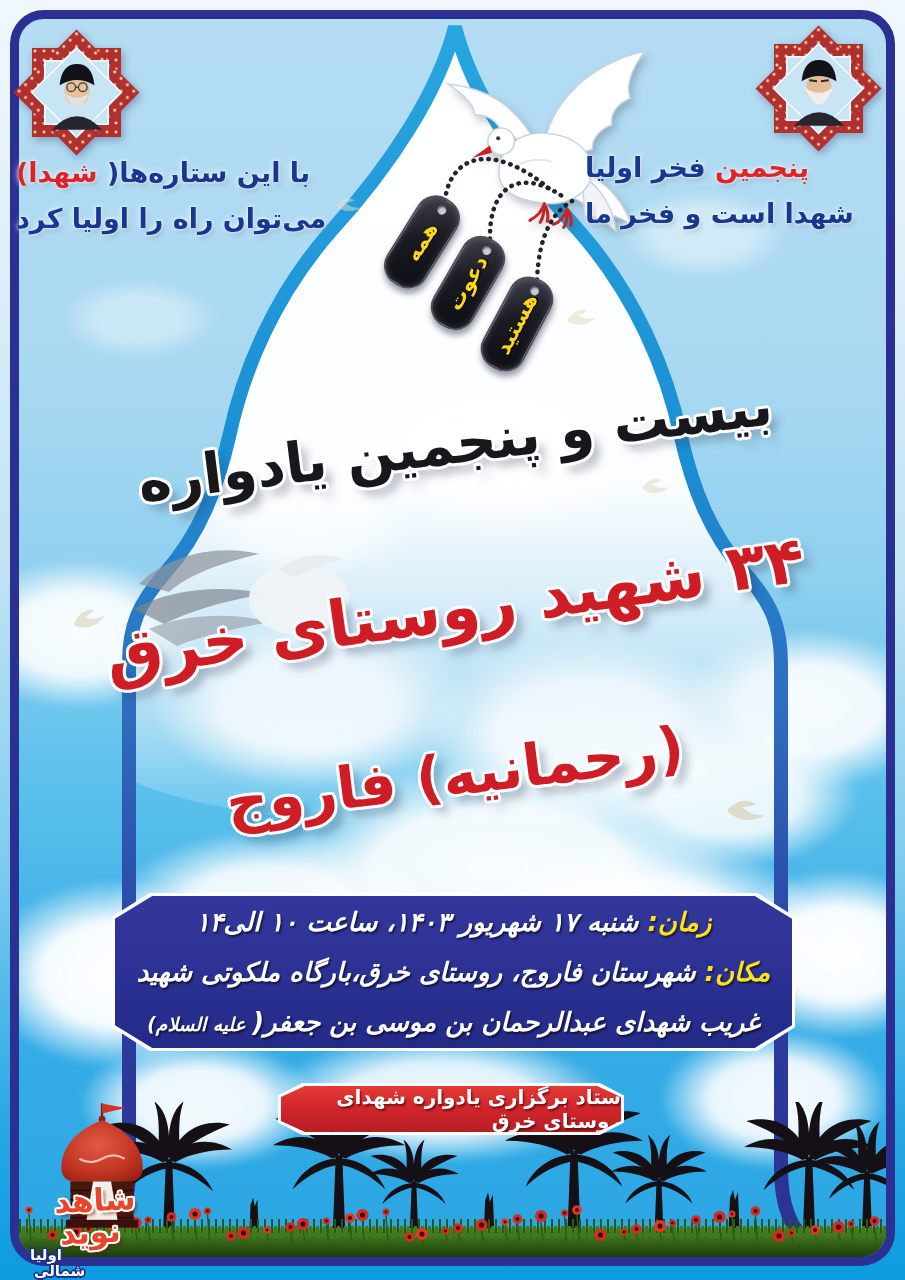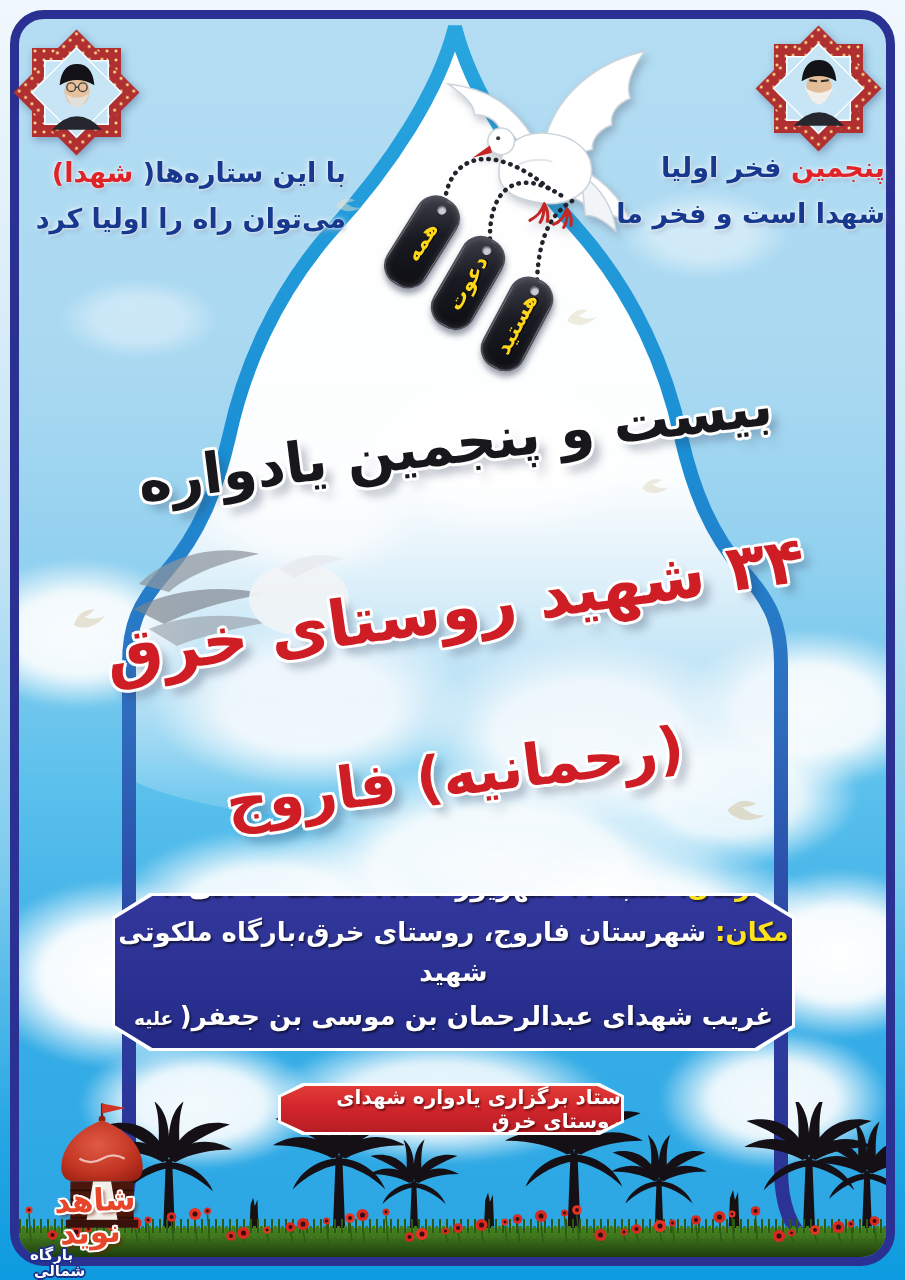--- a/index.html
+++ b/index.html
@@ -6,21 +6,21 @@
   .page{position:relative;width:905px;height:1280px;overflow:hidden;
         font-family:"DejaVu Sans",sans-serif;
         background:linear-gradient(180deg,#f1f8fd 0%,#dceef9 22%,#bfe2f4 45%,#7ccbee 68%,#27a7e4 88%,#0d9bdf 100%);}
   .frame{position:absolute;left:10px;top:10px;width:867px;height:1238px;
          border:9px solid #2b3192;border-radius:34px;overflow:hidden;
          background:linear-gradient(180deg,#b4ddf3 0%,#a8d8f1 30%,#8fd0ef 45%,#5bc0ec 62%,#38aee7 78%,#2aa6e3 100%);}
   .cloud{position:absolute;border-radius:50%;filter:blur(3px);
          background:radial-gradient(closest-side, rgba(255,255,255,1) 0%, rgba(255,255,255,.95) 55%, rgba(255,255,255,0) 100%);}
   .arch{position:absolute;left:0;top:0;width:867px;height:1238px;z-index:10;}
   
-  .quote{position:absolute;z-index:25;text-align:right;font-weight:bold;font-size:27px;line-height:1.7;
+  .quote{position:absolute;z-index:25;text-align:left;font-weight:bold;font-size:27px;line-height:1.7;
          color:#16388f;direction:rtl;
          text-shadow:0 0 3px rgba(255,255,255,.95),0 0 7px rgba(255,255,255,.8),2px 3px 4px rgba(30,50,110,.25);}
   .quote .red{color:#e02328;}
   
   .tag{position:absolute;width:42px;height:96px;border-radius:21px;z-index:16;
        background:linear-gradient(145deg,#43434e 0%,#1a1a22 45%,#0c0c12 100%);
        border:2px solid #50505c;box-shadow:3px 4px 6px rgba(20,30,60,.45), inset 0 0 7px rgba(255,255,255,.18);
        display:flex;align-items:center;justify-content:center;}
   .tag::before{content:"";position:absolute;top:6px;left:50%;transform:translateX(-50%);
        width:9px;height:9px;border-radius:50%;background:#c9cdd6;box-shadow:inset 1px 1px 2px #4c4c55;}
@@ -33,23 +33,23 @@
   .c-red{color:#cf1d25;}
   .ow3{text-shadow:3px 0 #fff,-3px 0 #fff,0 3px #fff,0 -3px #fff,
        2.2px 2.2px #fff,-2.2px 2.2px #fff,2.2px -2.2px #fff,-2.2px -2.2px #fff,
        7px 9px 10px rgba(50,60,90,.35);}
   
   .detail-banner{position:absolute;left:93px;top:874px;width:683px;height:158px;z-index:22;
        background:#ffffff;
        clip-path:polygon(5.5% 0%,94.5% 0%,100% 15%,100% 85%,94.5% 100%,5.5% 100%,0% 85%,0% 15%);}
   .detail-inner{position:absolute;inset:3px;background:linear-gradient(180deg,#33379c 0%,#2b3192 55%,#232a86 100%);
        clip-path:polygon(5.5% 0%,94.5% 0%,100% 15%,100% 85%,94.5% 100%,5.5% 100%,0% 85%,0% 15%);
-       display:flex;flex-direction:column;justify-content:center;gap:4px;
+       display:flex;flex-direction:column;justify-content:center;gap:10px;
        direction:rtl;text-align:center;color:#fff;font-weight:bold;font-size:26px;line-height:1.55;
-       text-shadow:1.5px 1.5px 2px rgba(0,0,0,.55);}
+       text-shadow:1.5px 1.5px 2px rgba(0,0,0,.55);font-style:italic;}
   .lbl{color:#ffe31a;}
   .hon{font-size:0.72em;}
   
   .org-banner{position:absolute;left:259px;top:1064px;width:346px;height:52px;z-index:40;
        background:#ffffff;filter:drop-shadow(2px 4px 5px rgba(20,40,80,.35));
        clip-path:polygon(7% 0,93% 0,100% 24%,100% 76%,93% 100%,7% 100%,0 76%,0 24%);}
   .org-inner{position:absolute;inset:3px;background:linear-gradient(180deg,#e23b37 0%,#d2262c 45%,#b81d24 100%);
        clip-path:polygon(7% 0,93% 0,100% 24%,100% 76%,93% 100%,7% 100%,0 76%,0 24%);
        display:flex;align-items:center;justify-content:center;
        direction:rtl;color:#fff;font-weight:bold;font-size:20px;
@@ -431,17 +431,17 @@
         <line x1="30" y1="80" x2="86" y2="80"></line>
           <line x1="30" y1="88" x2="86" y2="88"></line>
         <line x1="30" y1="96" x2="86" y2="96"></line>
           <line x1="30" y1="104" x2="86" y2="104"></line>
       </g>
       <path d="M50 72 L66 72 L72 108 L44 108 Z" fill="#f2efe8"></path>
       <rect x="26" y="106" width="64" height="7" fill="#38110a"></rect>
     </svg>
     <div class="logo-word" style="left:28px;top:82px;transform:rotate(-3deg)">شاهد</div>
     <div class="logo-word" style="left:34px;top:114px;transform:rotate(-3deg)">نوید</div>
-    <div class="logo-region" style="left:4px;top:146px;">بارگاه</div>
+    <div class="logo-region" style="left:4px;top:146px;">اولیا</div>
     <div class="logo-region" style="left:8px;top:162px;">شمالی</div>
   </div>
 
 </div>
 
 </body></html>

